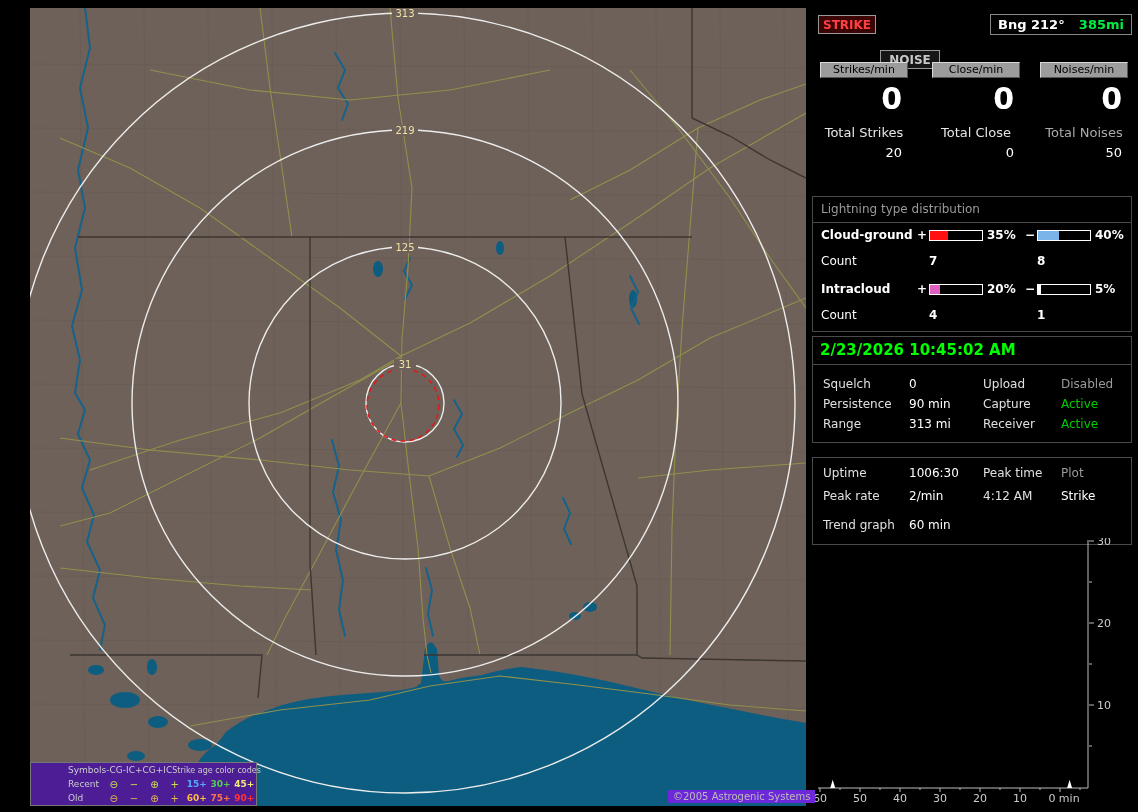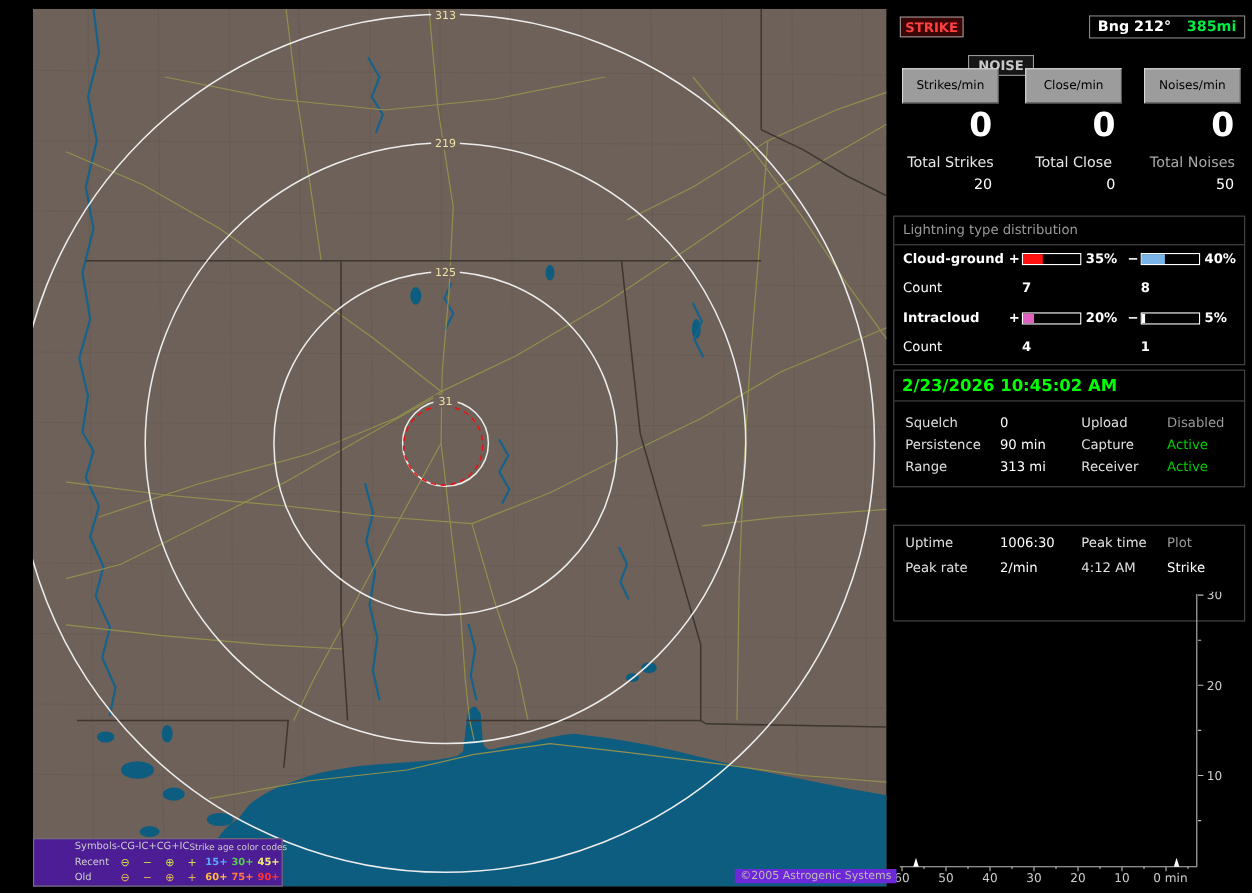--- a/index.html
+++ b/index.html
@@ -31,21 +31,21 @@
     background:#3c0505; color:#ff4040; font-weight:bold; font-size:12px;
     border:1px solid #999; font-family:inherit; cursor:pointer; }
   #noise-btn { position:absolute; left:68px; top:15px; width:60px; height:19px;
     background:#161616; color:#c8c8c8; font-weight:bold; font-size:12px;
     border:1px solid #999; font-family:inherit; cursor:pointer;margin-top:35px; }
   #bng-box { position:absolute; left:178px; top:14px; width:142px; height:21px;
     background:#000; border:1px solid #888; display:flex; align-items:center;
     justify-content:space-between; padding:0 7px; font-weight:bold; font-size:13px; }
 
   .counter-col { position:absolute; top:62px; width:100px; text-align:center; }
-  .counter-btn { height:32px; margin:0 6px; background:#9c9c9c; color:#000;
+  .counter-btn { height:16px; margin:0 6px; background:#9c9c9c; color:#000;
     font-size:11px; line-height:14px; border:1px solid; border-color:#d8d8d8 #555 #555 #d8d8d8;
     cursor:pointer; font-family:inherit; width:calc(100% - 12px); }
   .counter-value { font-size:30px; font-weight:bold; text-align:right; padding-right:12px; margin-top:3px; }
   .total-label { font-size:13px; margin-top:9px; color:#e6e6e6; }
   .total-value { font-size:13px; margin-top:5px; text-align:right; padding-right:12px; }
 
   #dist-panel { top:196px; height:136px; }
   #dist-title { position:absolute; left:8px; top:5px; color:#9a9a9a; font-size:12px; }
   #dist-divider { position:absolute; left:0; top:25px; width:318px; border-top:1px solid #4a4a4a; }
   .dist-row { position:absolute; left:8px; display:flex; align-items:center; height:14px; }
@@ -61,21 +61,21 @@
 
   #status-panel { top:336px; height:107px; }
   #datetime { position:absolute; left:7px; top:4px; color:#00ff00; font-weight:bold; font-size:15px; }
   #dt-divider { position:absolute; left:0; top:27px; width:318px; border-top:1px solid #4a4a4a; }
   .kv-row { position:absolute; width:100%; height:16px; }
   .kv-row .k1 { position:absolute; left:10px; color:#e0e0e0; }
   .kv-row .v1 { position:absolute; left:96px; }
   .kv-row .k2 { position:absolute; left:170px; color:#e0e0e0; }
   .kv-row .v2 { position:absolute; left:248px; }
 
-  #stats-panel { top:457px; height:88px;margin-top:20px; }
+  #stats-panel { top:457px; height:88px; }
   .stat-k { color:#9a9a9a; }
 
   #trend { position:absolute; left:0; top:538px; width:326px; height:274px; }
   #trend text { font-size:11px; fill:#ccc; font-family:"DejaVu Sans","Liberation Sans",sans-serif; }
 </style>
 </head>
 <body>
 
 <div id="screen">
 
@@ -315,20 +315,24 @@
         <span class="k1 stat-k">Uptime</span>
         <span class="v1">1006:30</span>
         <span class="k2 stat-k">Peak time</span>
         <span class="v2 stat-k">Plot</span>
       </div>
       <div class="kv-row" style="top:31px">
         <span class="k1 stat-k">Peak rate</span>
         <span class="v1">2/min</span>
         <span class="k2">4:12 AM</span>
         <span class="v2">Strike</span>
+      </div>
+      <div class="kv-row" style="top:60px">
+        <span class="k1 stat-k">Trend graph</span>
+        <span class="v1">60 min</span>
       </div>
     </div>
 
     <div id="trend">
       <svg id="trend-svg" viewBox="0 0 326 274" width="326" height="274">
         <g stroke="#bbb" stroke-width="1">
           <line x1="276" y1="2" x2="276" y2="250"></line>
           <line x1="6" y1="250" x2="276" y2="250"></line>
           <line x1="8" y1="250" x2="8" y2="254"></line>
             <line x1="48" y1="250" x2="48" y2="254"></line>

